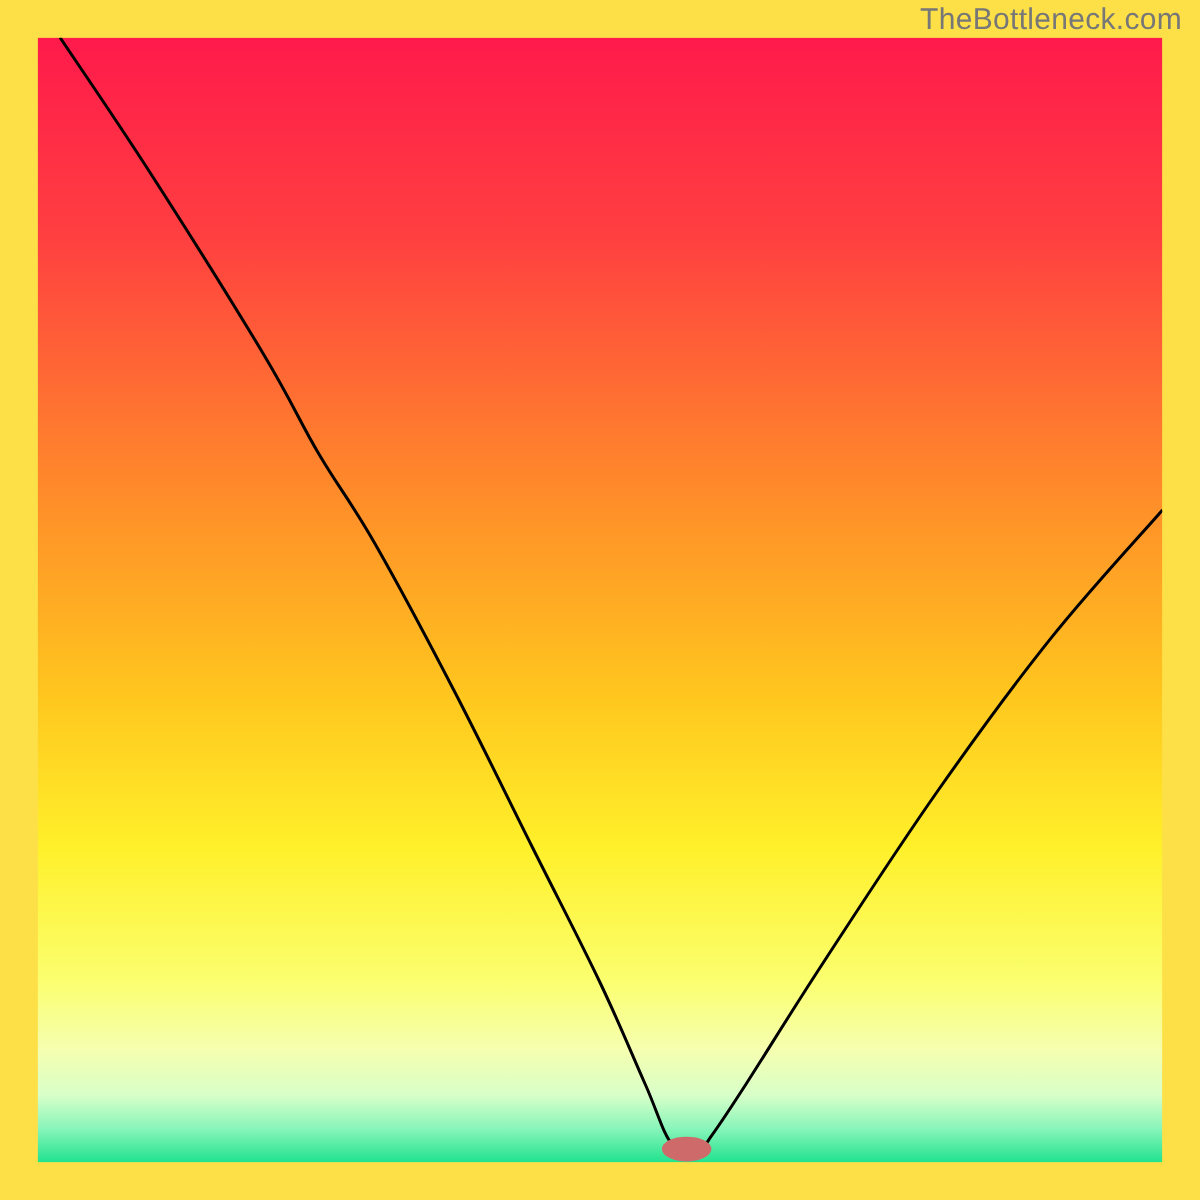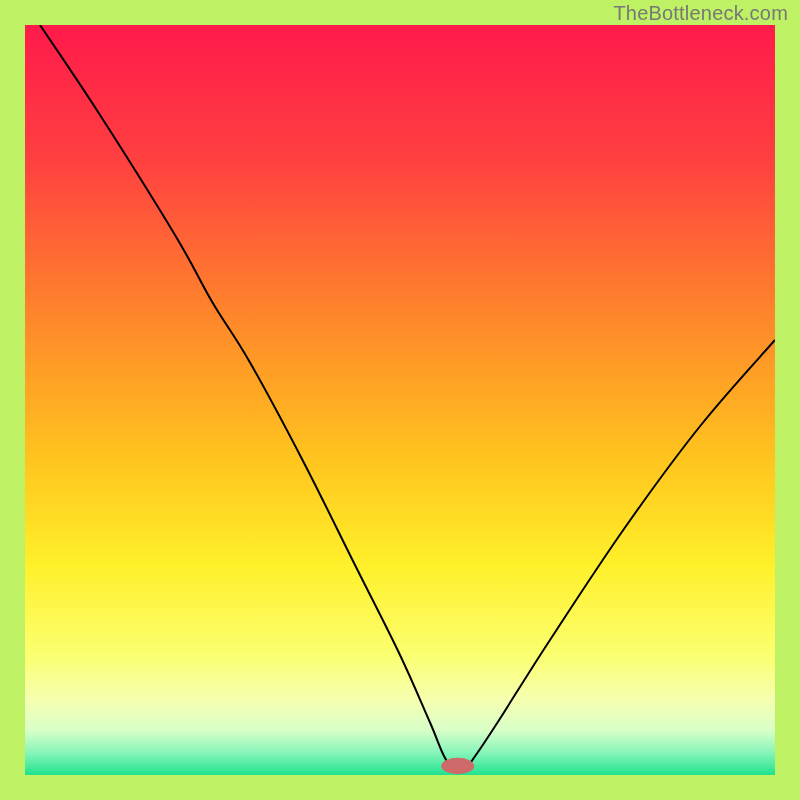--- a/index.html
+++ b/index.html
@@ -10,21 +10,21 @@
     background: #000;
     overflow: hidden;
     font-family: Arial, Helvetica, sans-serif;
   }
   .frame {
     position: absolute;
     top: 0;
     left: 0;
     width: 800px;
     height: 800px;
-    background: #bef264;
+    background: #fde047;
   }
   .plot {
     position: absolute;
     top: 25px;
     left: 25px;
     width: 750px;
     height: 750px;
     overflow: hidden;
   }
   .plot svg {

